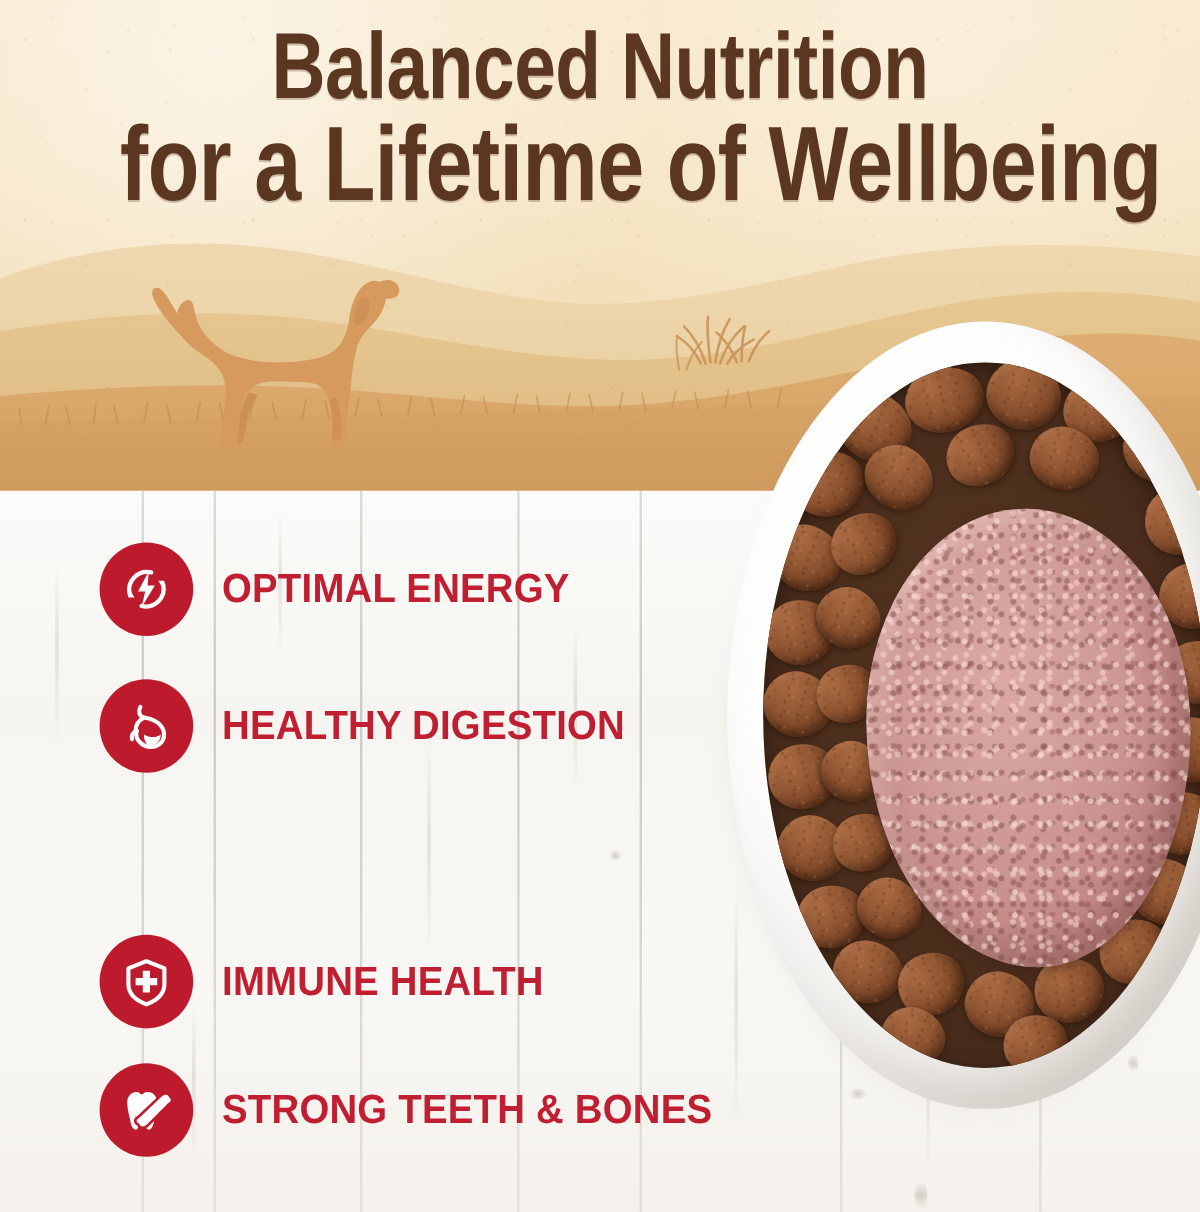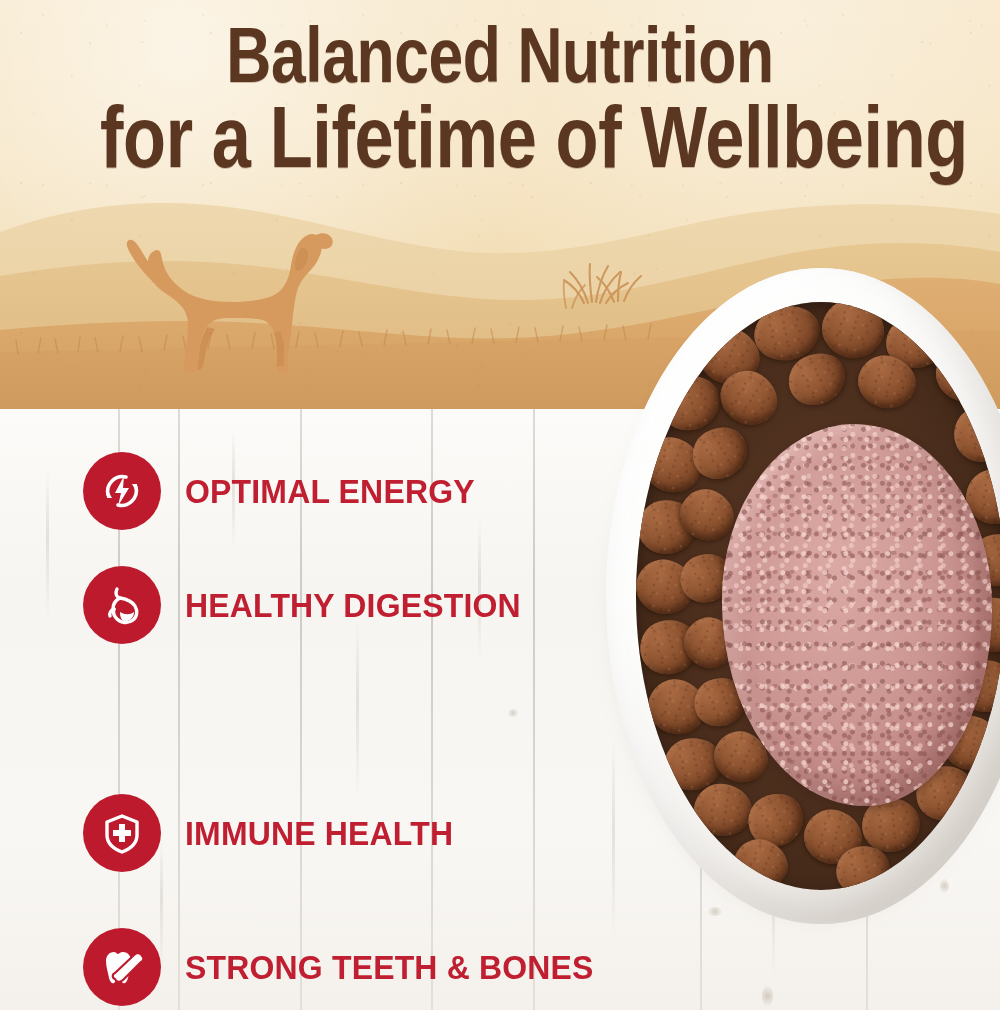--- a/index.html
+++ b/index.html
@@ -515,31 +515,31 @@
           </g>
           <path fill="#ffffff" d="M11,24 L16,33 L11,33 Z"></path>
           <path fill="#ffffff" d="M41,28 L36,19 L41,19 Z"></path>
           <path fill="#ffffff" d="M28,11 L19,28 L25,28 L22,41 L33,23 L27,23 Z"></path>
         </svg>
       </div>
       <div class="benefit-label">OPTIMAL ENERGY</div>
     </div>
 
 
-    <div class="benefit-row" style="top:384px">
+    <div class="benefit-row" style="top:369px">
       <div class="benefit-icon">
         <svg width="52" height="52" viewBox="0 0 52 52">
           <path fill="none" stroke="#ffffff" stroke-width="3.4" stroke-linejoin="round" d="M26,9 L41,15 L41,28 C41,37 34,42 26,45 C18,42 11,37 11,28 L11,15 Z"></path>
           <path fill="#ffffff" d="M23,17 L29,17 L29,23 L35,23 L35,29 L29,29 L29,35 L23,35 L23,29 L17,29 L17,23 L23,23 Z"></path>
         </svg>
       </div>
       <div class="benefit-label">IMMUNE HEALTH</div>
     </div>
 
-    <div class="benefit-row" style="top:518px">
+    <div class="benefit-row" style="top:476px">
       <div class="benefit-icon">
         <svg width="52" height="52" viewBox="0 0 52 52">
           <path fill="#ffffff" d="M18,11 C13,11 10,15 10,20 C10,26 12,31 13,37
                    C14,41 16,43 18,42 C20,41 20,37 21,33
                    C21,31 23,31 24,33 C25,37 25,41 27,42
                    C29,43 31,41 32,37 C33,31 35,26 35,20
                    C35,15 32,11 27,11 C24,11 23,13 22,13 C21,13 20,11 18,11 Z"></path>
           <g fill="#ffffff" stroke="#bd1b2d" stroke-width="2.2" stroke-linejoin="round">
             <path d="M38,14 C41,11 45,12 46,15 C48,16 48,20 45,21 L27,39
                      C24,42 20,41 19,38 C16,37 16,33 19,32 Z"></path>

